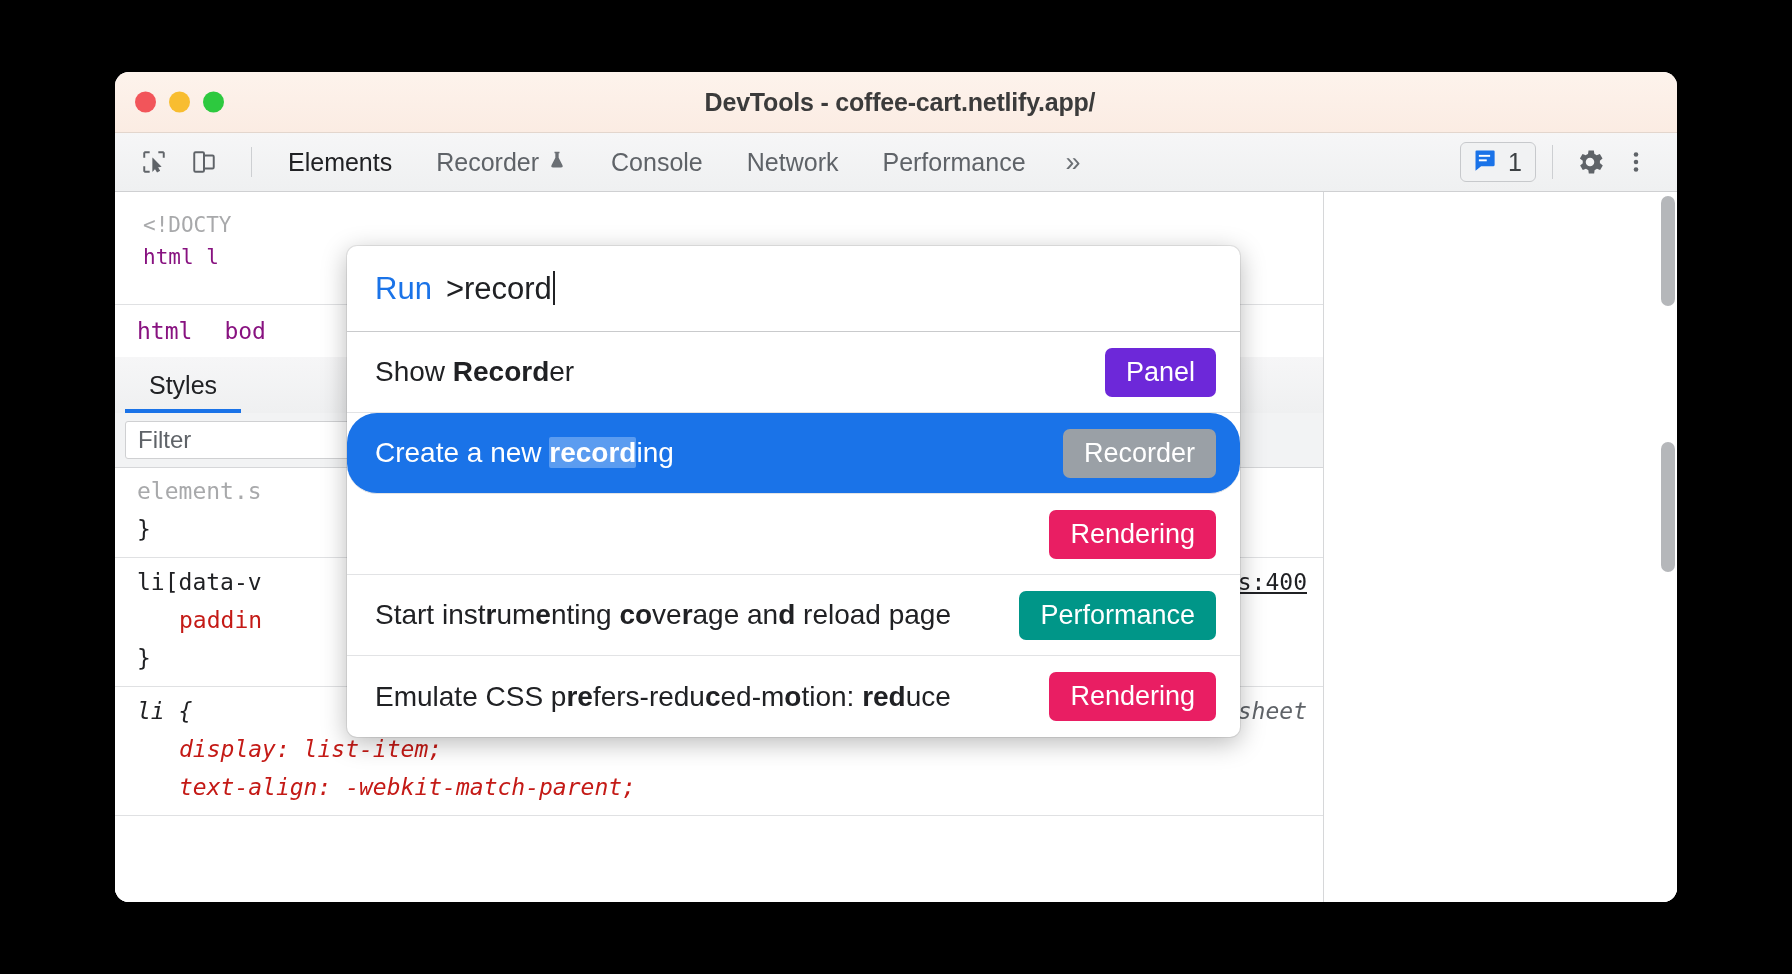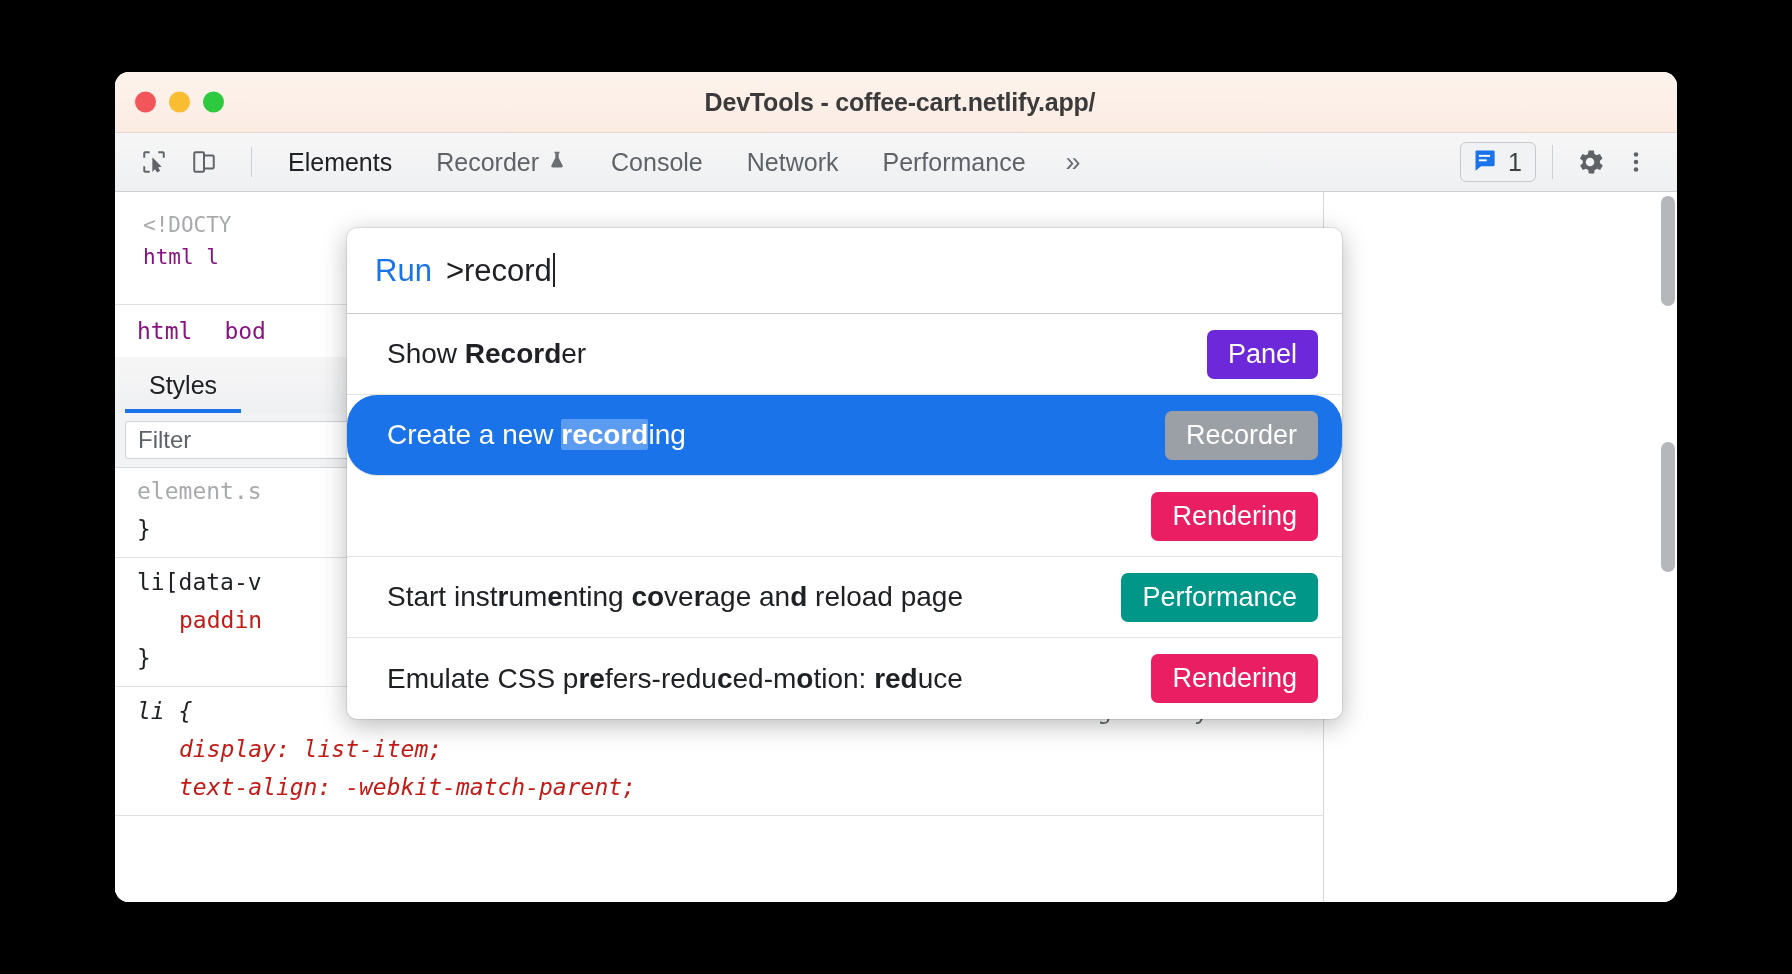--- a/index.html
+++ b/index.html
@@ -285,22 +285,22 @@
     height: 110px;
     background: #b5b7ba;
     border-radius: 7px;
   }
   .scrollbar.s2 { top: 250px; height: 130px; }
 
   
   .palette {
     position: absolute;
     left: 232px;
-    top: 156px;
-    width: 995px;
+    top: 174px;
+    width: 893px;
     background: #ffffff;
     border-radius: 10px;
     box-shadow: 0 6px 26px rgba(0,0,0,0.28), 0 0 0 1px rgba(0,0,0,0.08);
     overflow: hidden;
     z-index: 50;
   }
   .palette-input-wrap {
     height: 86px;
     display: flex;
     align-items: center;
@@ -324,21 +324,21 @@
     height: 34px;
     background: #202124;
     vertical-align: -6px;
     margin-left: 1px;
   }
 
   .result-row {
     height: 81px;
     display: flex;
     align-items: center;
-    padding: 0 24px 0 40px;
+    padding: 0 24px 0 28px;
     border-bottom: 1px solid #e2e3e5;
     box-sizing: border-box;
     text-align: center;
   }
   .result-row:last-child { border-bottom: none; }
   .result-row.selected {
     background: #1a73e8;
     border-radius: 30px;
   }
   .result-text {

